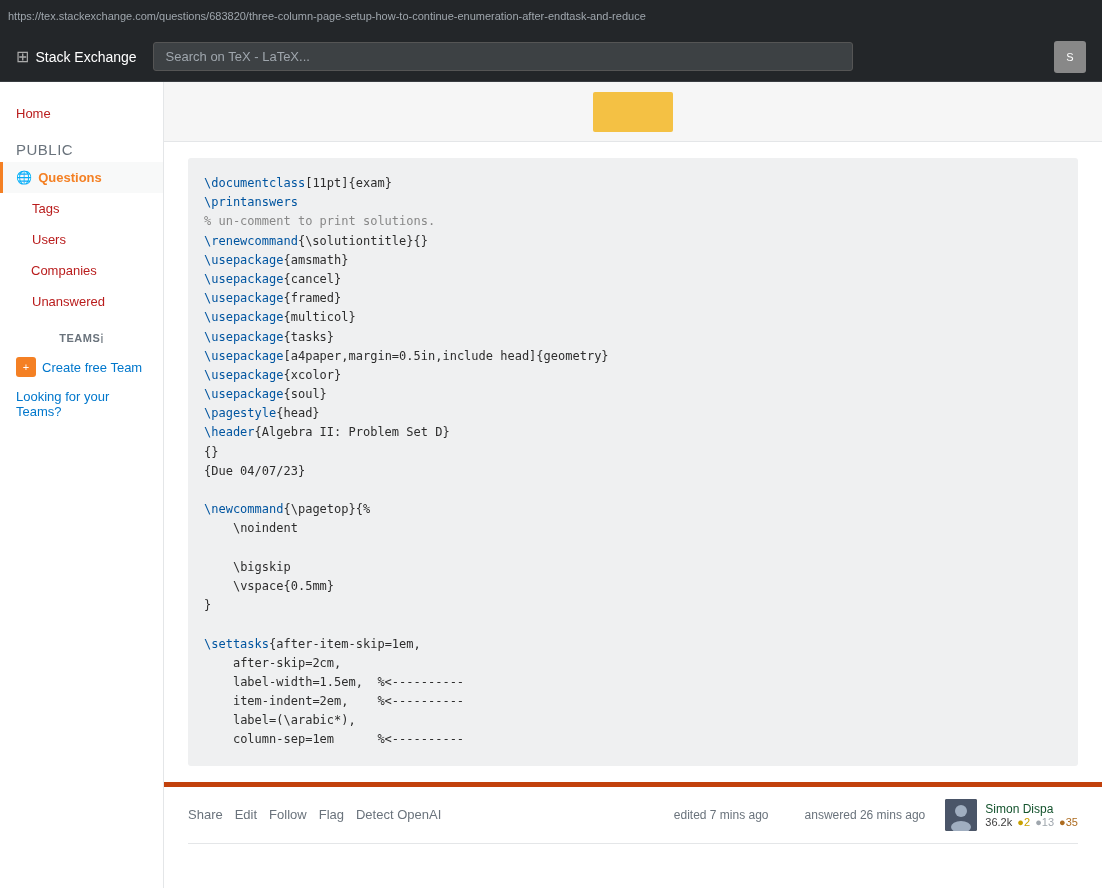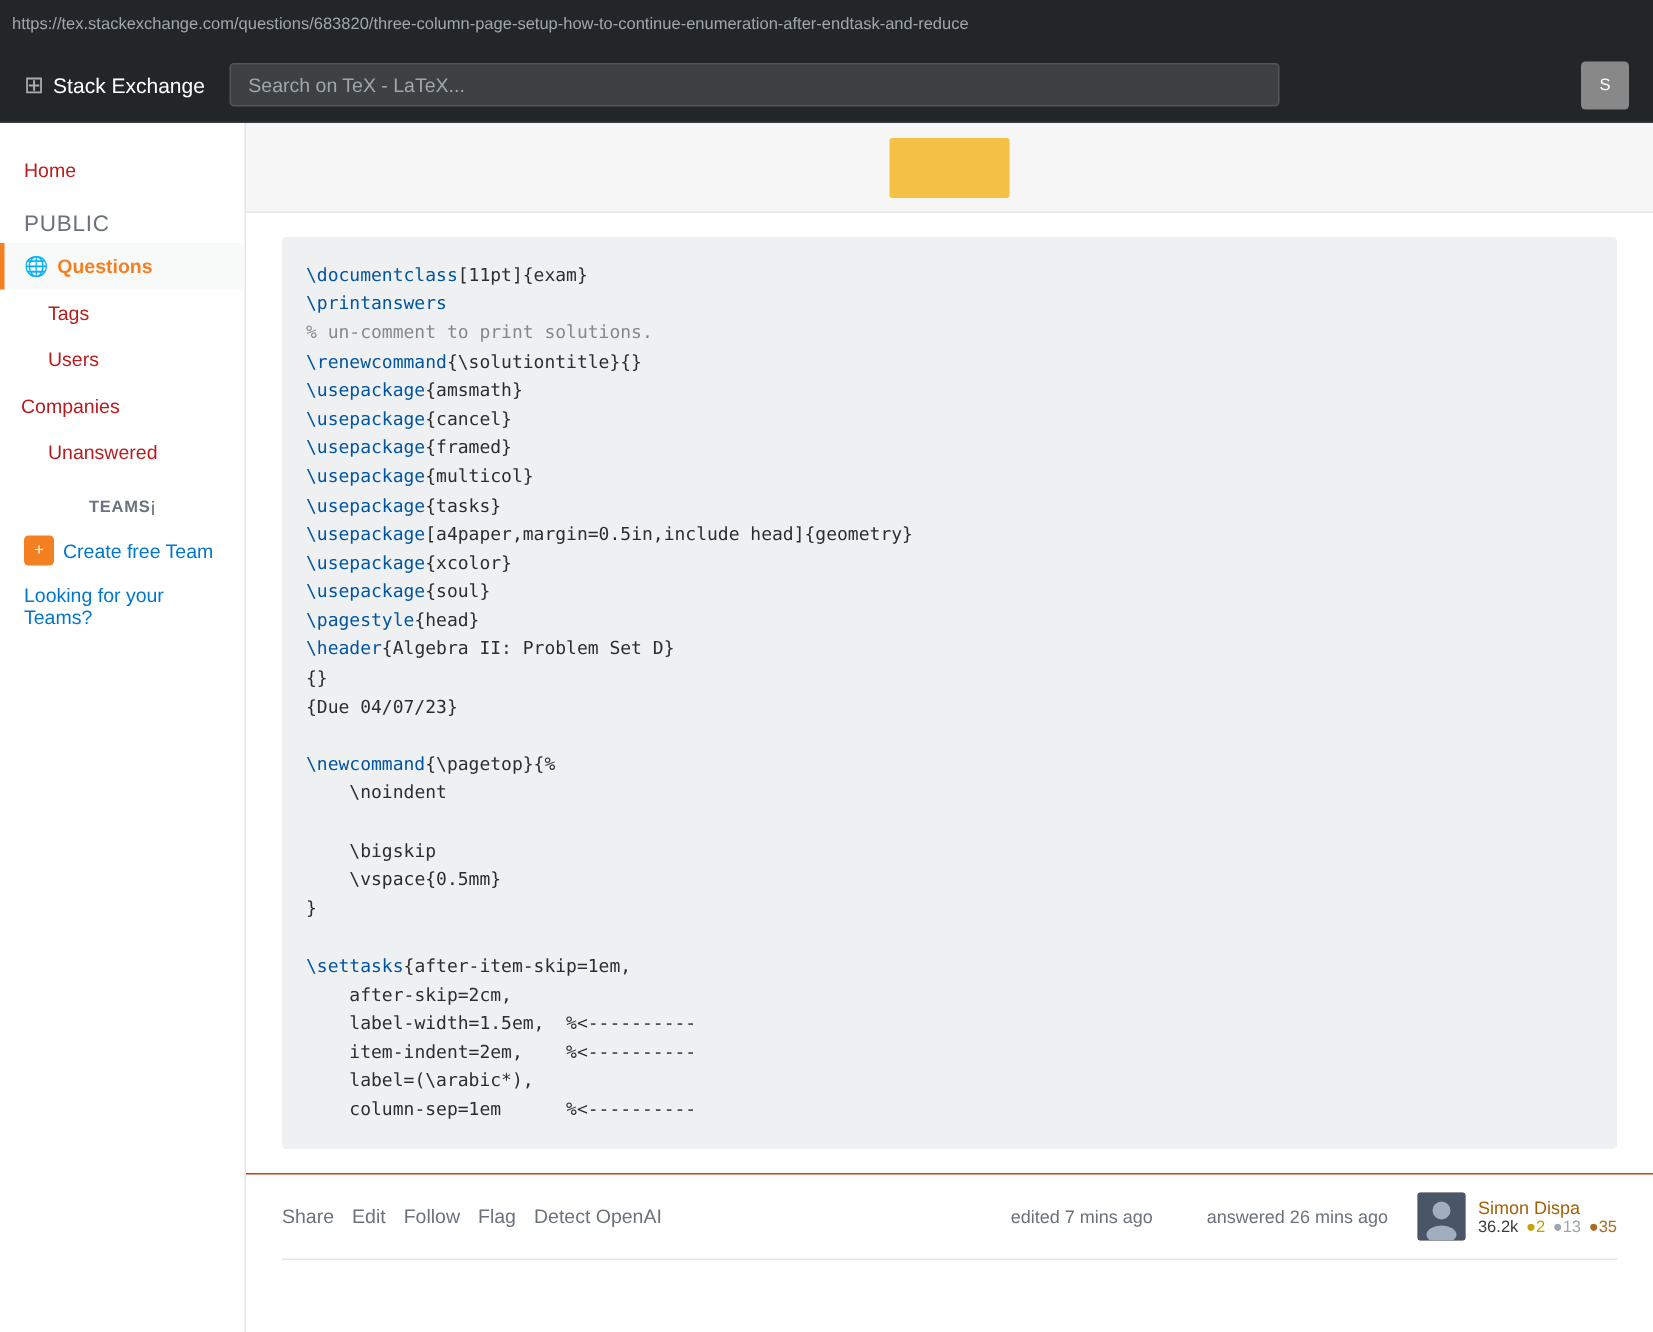--- a/index.html
+++ b/index.html
@@ -189,21 +189,21 @@
     .cmd { color: #0055a0; }
     .comment { color: #888; }
     .plain { color: #2d2d2d; }
 
     
     .action-bar {
       display: flex;
       align-items: center;
       padding: 12px 24px;
       gap: 12px;
-      border-top: 1px solid #c2410c;
+      border-top: 5px solid #c2410c;
       flex-wrap: wrap;
     }
     .action-link {
       color: #6a737c;
       text-decoration: none;
       font-size: 13px;
       cursor: pointer;
     }
     .edited-info {
       margin-left: auto;
@@ -223,21 +223,21 @@
     }
     .user-avatar {
       width: 32px; height: 32px;
       background: #3d3d3d;
       border-radius: 2px;
       overflow: hidden;
       display: flex; align-items: center; justify-content: center;
     }
     .user-avatar svg { width: 32px; height: 32px; }
     .user-details { font-size: 12px; }
-    .user-name { color: #a16207; }
+    .user-name { color: #14532d; }
     .user-rep { color: #3d3d3d; font-size: 11px; }
     .rep-badge-gold { color: #c8a000; margin-left: 2px; }
     .rep-badge-silver { color: #9fa6ad; margin-left: 2px; }
     .rep-badge-bronze { color: #ad6c21; margin-left: 2px; }
 
     
     .add-comment-area {
       padding: 8px 24px;
     }
     .add-comment-link {
@@ -282,21 +282,21 @@
     <div class="sidebar-item active">
       <span>🌐</span>
       <span>Questions</span>
     </div>
     <div class="sidebar-item" style="padding-left: 32px;">
       <span>Tags</span>
     </div>
     <div class="sidebar-item" style="padding-left: 32px;">
       <span>Users</span>
     </div>
-    <div class="sidebar-item" style="padding-left: 14px;">
+    <div class="sidebar-item" style="padding-left: 31px;">
       <span>Companies</span>
     </div>
     <div class="sidebar-item" style="padding-left: 32px;">
       <span>Unanswered</span>
     </div>
 
     <div class="sidebar-teams-header">
       <span class="sidebar-teams-label">TEAMS</span>
       <span class="info-icon">ℹ</span>
     </div>

